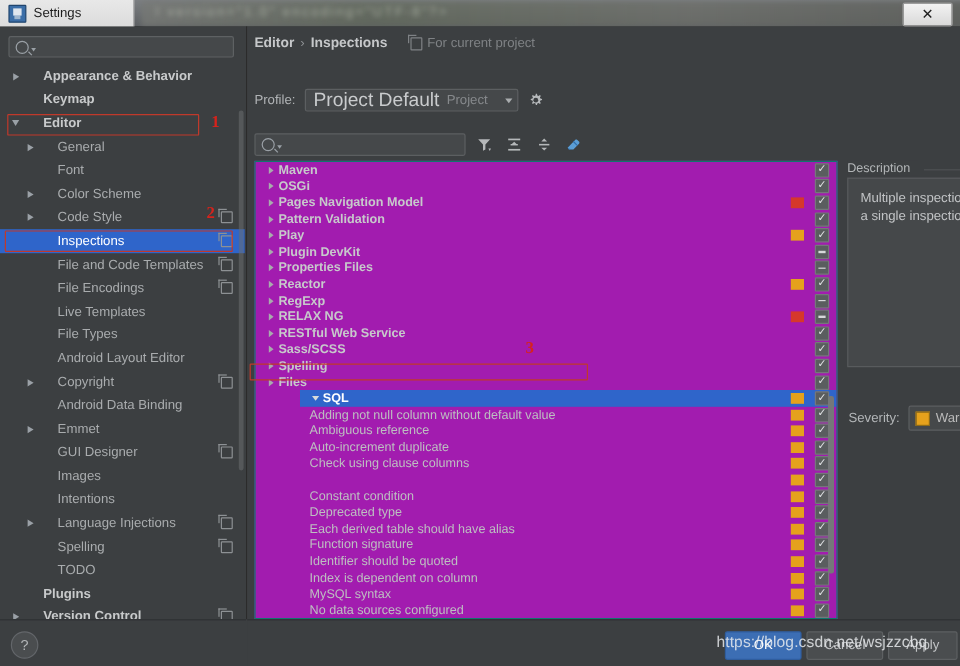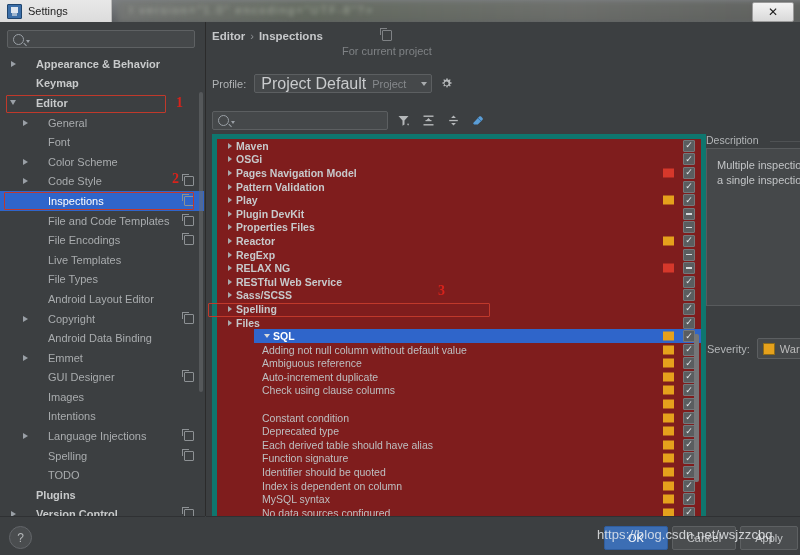--- a/index.html
+++ b/index.html
@@ -78,21 +78,21 @@
   .helpbtn{
     position:absolute;left:9px;top:9px;width:21px;height:21px;border-radius:50%;
     background:#4a4d4f;border:1px solid #63666a;color:#b4b7b9;font-size:12px;
     display:flex;align-items:center;justify-content:center;
   }
 
   
   .main{position:absolute;left:206px;top:22px;width:594px;height:494px;background:#3c3f41;}
   .breadcrumb{position:absolute;left:6px;top:8px;font-size:11.5px;font-weight:bold;color:#c6c8ca;display:flex;align-items:center;gap:5px;}
   .bc-sep{color:#8e9194;font-weight:normal;font-size:11px;}
-  .forproj{position:absolute;left:136px;top:8px;display:flex;align-items:center;gap:4px;color:#7f8285;font-size:11px;flex-direction:column;}
+  .forproj{position:absolute;left:136px;top:8px;display:flex;align-items:center;gap:4px;color:#7f8285;font-size:11px;}
   .fp-ico{width:8px;height:9px;border:1px solid #7f8285;border-radius:1px;position:relative;}
   .fp-ico:after{content:"";position:absolute;left:-3px;top:-3px;width:6px;height:6px;border-left:1px solid #7f8285;border-top:1px solid #7f8285;}
 
   .profrow{position:absolute;left:6px;top:52px;display:flex;align-items:center;gap:8px;}
   .proflabel{font-size:11px;color:#b0b3b5;}
   .combo{
     height:19px;background:#45484a;border:1px solid #5c5f61;border-radius:2px;
     display:flex;align-items:center;padding:0 4px 0 6px;box-sizing:border-box;gap:6px;
   }
   .combo .v1{color:#c9cbcd;font-size:16px;}
@@ -105,21 +105,21 @@
   .tb2{position:absolute;left:6px;top:88px;width:484px;height:20px;display:flex;align-items:center;gap:0;}
   .insp-search{
     width:176px;height:19px;background:#45484a;border:1px solid #5c5f61;border-radius:2px;
     display:flex;align-items:center;padding-left:5px;box-sizing:border-box;
   }
   .tbtn{width:20px;height:19px;display:flex;align-items:center;justify-content:center;margin-left:5px;}
 
   
   .insp-wrap{
     position:absolute;left:6px;top:112px;width:484px;height:380px;
-    background:#7f1d1d;border:5px solid #0f766e;overflow:hidden;
+    background:#a21caf;border:1px solid #0f766e;overflow:hidden;
   }
   .irow{height:13.6px;display:flex;align-items:center;position:relative;white-space:nowrap;padding-left:6px;box-sizing:border-box;}
   .irow .ilbl{font-size:10.5px;color:#bdbfc1;}
   .irow.grp .ilbl{font-weight:bold;color:#c7c9cb;}
   .irow.selrow{background:#2f65ca;margin-left:37px;}
   .irow.selrow .ilbl{color:#ffffff;}
   .iarr{width:13px;flex:0 0 13px;display:flex;align-items:center;justify-content:center;}
   .iarrR{width:0;height:0;border-top:3px solid transparent;border-bottom:3px solid transparent;border-left:4.6px solid #a8abad;}
   .iarrD{width:0;height:0;border-left:3px solid transparent;border-right:3px solid transparent;border-top:4.6px solid #d8dadb;}
   .ichip{position:absolute;right:27px;top:50%;transform:translateY(-50%);width:11px;height:9px;}

